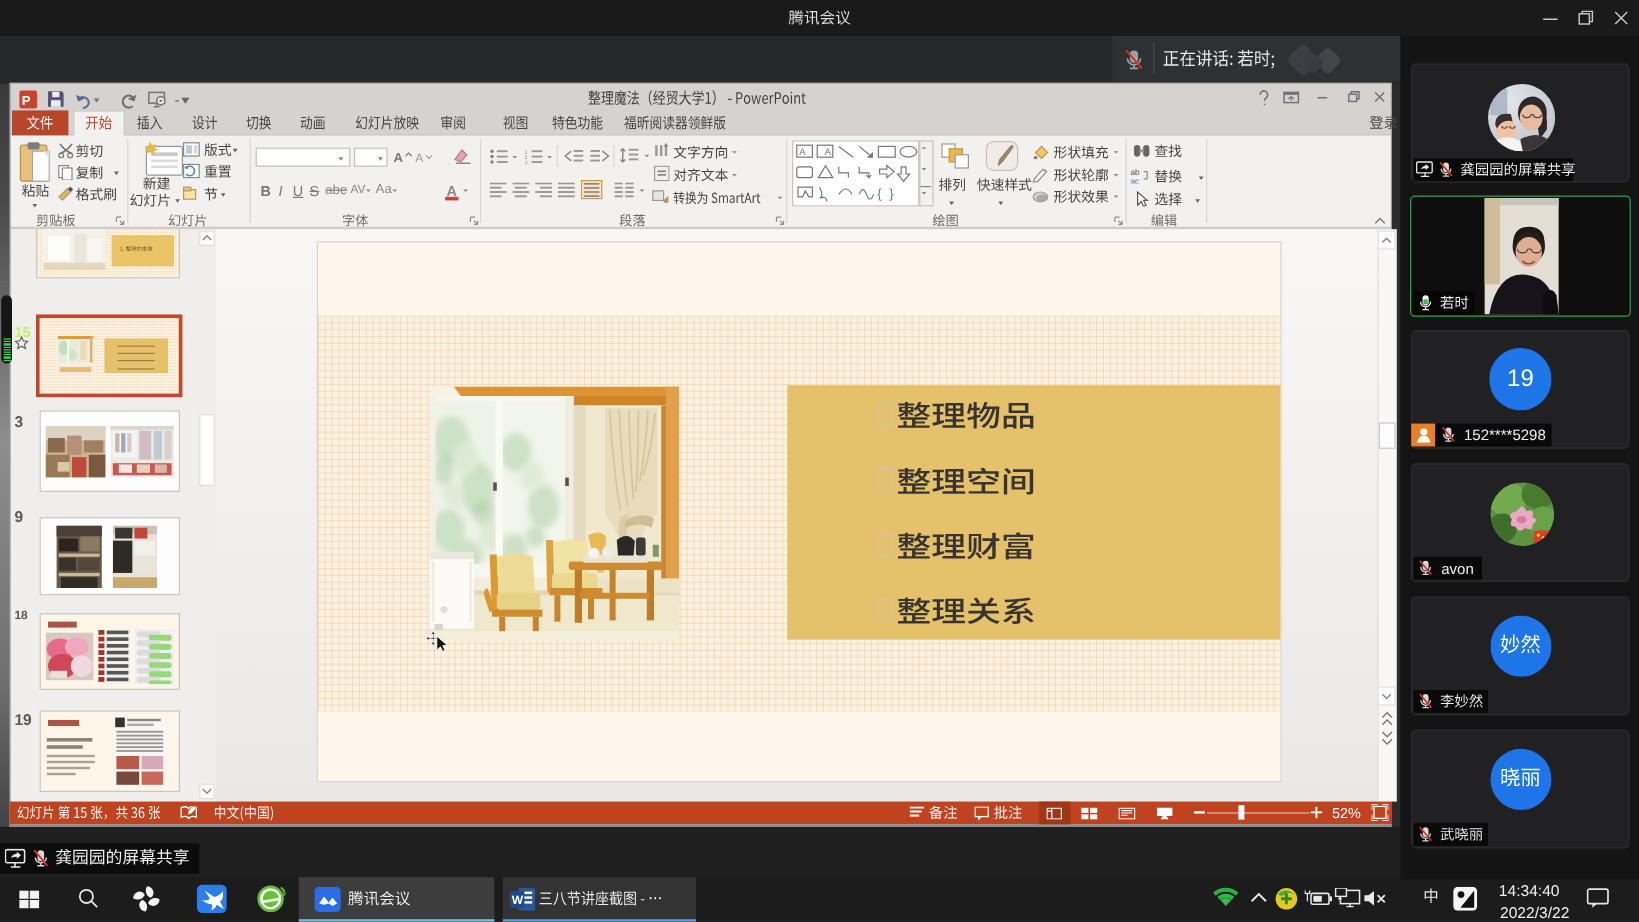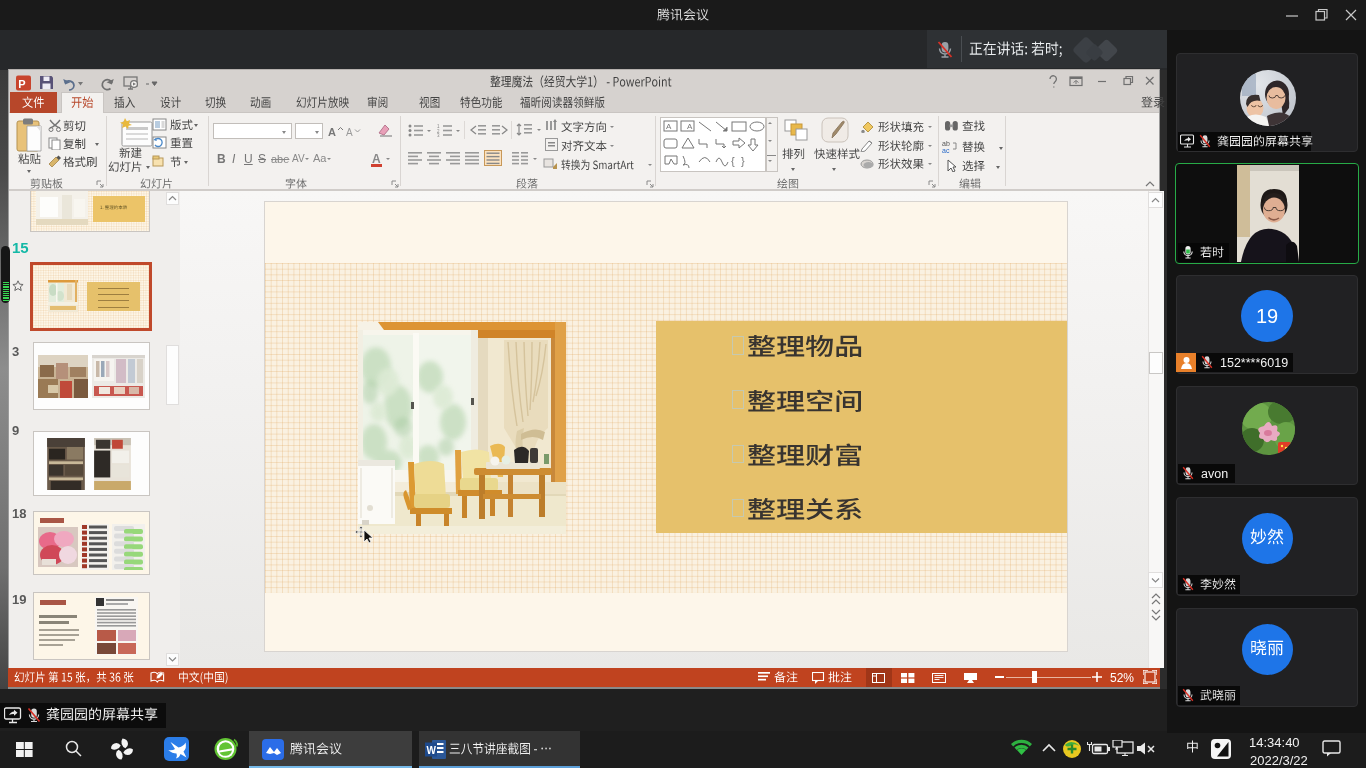--- a/index.html
+++ b/index.html
@@ -492,21 +492,21 @@
     <rect width="52" height="34" fill="#f4f1ea"></rect>
     <rect x="4" y="6" width="18" height="20" fill="#fdfdfb"></rect>
     <rect x="26" y="4" width="10" height="24" fill="#eae6da"></rect>
     <rect x="38" y="8" width="11" height="18" fill="#f8f6f0"></rect>
     <rect x="0" y="28" width="52" height="6" fill="#e4d9bf"></rect>
   </svg>
 <div style="position:absolute;left:93px;top:196px;width:52px;height:26px;background:#ecc468"></div>
 <svg style="position:absolute;left:100.0px;top:205.0px;overflow:visible" width="27" height="6">
     <path d="M0.4 4H2.2V3.6H1.5V0.7H1.2C1 0.8 0.8 0.8 0.5 0.9V1.2H1.1V3.6H0.4Z M3.1 4C3.3 4 3.4 3.9 3.4 3.7C3.4 3.5 3.3 3.4 3.1 3.4C3 3.4 2.8 3.5 2.8 3.7C2.8 3.9 3 4 3.1 4Z M5.7 3.2V3.9H5V4.2H9.1V3.9H7.2V3.5H8.5V3.3H7.2V2.9H8.8V2.6H5.3V2.9H6.8V3.9H6V3.2ZM5.1 0.9V1.7H5.8C5.6 2 5.2 2.2 4.9 2.3C5 2.4 5.1 2.5 5.1 2.6C5.4 2.4 5.7 2.2 5.9 2V2.5H6.2V1.9C6.4 2 6.7 2.2 6.8 2.3L7 2.1C6.8 2 6.6 1.8 6.3 1.7L6.2 1.9V1.7H6.9V0.9H6.2V0.7H7.1V0.5H6.2V0.2H5.9V0.5H5V0.7H5.9V0.9ZM5.4 1.2H5.9V1.5H5.4ZM6.2 1.2H6.7V1.5H6.2ZM7.6 1H8.4C8.3 1.2 8.2 1.5 8.1 1.6C7.9 1.4 7.7 1.2 7.6 1ZM7.6 0.2C7.5 0.6 7.3 1.1 7 1.3C7.1 1.4 7.2 1.5 7.2 1.6C7.3 1.5 7.4 1.4 7.5 1.2C7.6 1.4 7.7 1.7 7.9 1.8C7.6 2.1 7.3 2.2 7 2.3C7.1 2.4 7.2 2.5 7.2 2.6C7.5 2.4 7.8 2.3 8.1 2.1C8.3 2.3 8.6 2.5 8.9 2.6C8.9 2.5 9 2.4 9.1 2.3C8.8 2.2 8.5 2 8.3 1.9C8.5 1.6 8.6 1.3 8.7 1H9V0.7H7.8C7.8 0.5 7.9 0.4 7.9 0.2Z M11.4 1.5H12.1V2.1H11.4ZM12.4 1.5H13.1V2.1H12.4ZM11.4 0.7H12.1V1.3H11.4ZM12.4 0.7H13.1V1.3H12.4ZM10.7 3.9V4.2H13.6V3.9H12.4V3.2H13.5V2.9H12.4V2.4H13.4V0.4H11.1V2.4H12.1V2.9H11V3.2H12.1V3.9ZM9.4 3.5 9.5 3.9C9.9 3.7 10.4 3.5 10.9 3.4L10.8 3.1L10.3 3.2V2.1H10.8V1.8H10.3V0.8H10.9V0.5H9.5V0.8H10V1.8H9.5V2.1H10V3.3C9.8 3.4 9.6 3.5 9.4 3.5Z M16.2 2.1C16.5 2.4 16.8 2.8 16.9 3.1L17.2 2.9C17.1 2.7 16.8 2.2 16.5 1.9ZM14.8 0.2C14.8 0.4 14.7 0.7 14.7 0.9H14.1V4.2H14.5V3.8H15.7V0.9H15C15 0.7 15.1 0.5 15.2 0.2ZM14.5 1.2H15.4V2.2H14.5ZM14.5 3.5V2.5H15.4V3.5ZM16.4 0.2C16.3 0.8 16.1 1.4 15.7 1.8C15.8 1.8 16 1.9 16 2C16.2 1.8 16.3 1.5 16.5 1.2H17.6C17.6 3 17.5 3.7 17.3 3.9C17.3 3.9 17.2 3.9 17.1 3.9C17 3.9 16.8 3.9 16.5 3.9C16.5 4 16.6 4.1 16.6 4.2C16.8 4.2 17.1 4.2 17.3 4.2C17.4 4.2 17.5 4.2 17.6 4C17.8 3.8 17.9 3.1 17.9 1.1C17.9 1 17.9 0.9 17.9 0.9H16.6C16.6 0.7 16.7 0.5 16.8 0.2Z M20.3 0.2V1.1H18.5V1.5H19.9C19.6 2.2 19 3 18.4 3.3C18.5 3.4 18.6 3.5 18.7 3.6C19.3 3.2 19.9 2.4 20.3 1.5H20.3V3.1H19.3V3.5H20.3V4.3H20.7V3.5H21.7V3.1H20.7V1.5H20.7C21.1 2.4 21.7 3.2 22.3 3.6C22.4 3.5 22.5 3.4 22.6 3.3C22 2.9 21.4 2.2 21.1 1.5H22.5V1.1H20.7V0.2Z M25.4 3.6C25.9 3.8 26.5 4.1 26.8 4.3L27 4.1C26.7 3.9 26.1 3.6 25.7 3.4ZM25.2 2.4V2.8C25.2 3.2 25.1 3.7 23.7 4.1C23.8 4.1 23.9 4.2 23.9 4.3C25.4 3.9 25.5 3.3 25.5 2.8V2.4ZM24.1 1.9V3.4H24.4V2.2H26.3V3.5H26.7V1.9H25.4L25.5 1.4H27V1.1H25.5L25.5 0.7C26 0.6 26.4 0.5 26.8 0.5L26.5 0.2C25.8 0.4 24.5 0.5 23.4 0.5V1.8C23.4 2.5 23.3 3.4 22.9 4.1C23 4.1 23.2 4.2 23.2 4.3C23.7 3.6 23.7 2.5 23.7 1.8V1.4H25.1L25.1 1.9ZM25.1 1.1H23.7V0.8C24.2 0.8 24.7 0.7 25.2 0.7Z" fill="#6a5a28"></path>
   </svg>
-<div style="position:absolute;left:12px;top:240px;font-size:15px;line-height:15px;color:#14b8a6;font-weight:bold;letter-spacing:normal;white-space:nowrap;">15</div>
+<div style="position:absolute;left:12px;top:270px;font-size:12px;line-height:15px;color:#bef264;font-weight:bold;letter-spacing:normal;white-space:nowrap;">15</div>
 <svg style="position:absolute;left:12px;top:280px" width="12" height="12" viewBox="0 0 12 12">
     <path d="M6 0.8 l1.5 3.3 l3.6 0.4 l-2.7 2.4 l0.8 3.6 L6 8.6 L2.8 10.5 l0.8 -3.6 L0.9 4.5 l3.6 -0.4Z" fill="none" stroke="#666" stroke-width="1"></path>
   </svg>
 <div style="position:absolute;left:30px;top:262px;width:122px;height:69px;background:#fdf6e8;border:3px solid #c0492b;background-image:linear-gradient(rgba(224,167,96,.18) 1px,transparent 1px),linear-gradient(90deg,rgba(224,167,96,.18) 1px,transparent 1px);background-size:2.5px 2.5px;"></div>
 <svg style="position:absolute;left:48px;top:280px" width="30" height="32" viewBox="0 0 30 32">
     <rect width="30" height="32" fill="#f1e9d5"></rect>
     <rect x="0" y="0" width="30" height="2.5" fill="#dd9a3c"></rect>
     <rect x="1" y="3" width="15" height="19" fill="#e3edDC"></rect>
     <ellipse cx="5" cy="10" rx="4" ry="6" fill="#c8dcc4"></ellipse>
     <ellipse cx="12" cy="16" rx="4" ry="5" fill="#d2e2cc"></ellipse>
@@ -565,21 +565,21 @@
 <svg style="position:absolute;left:92px;top:438px" width="41" height="52" viewBox="0 0 41 58">
     <rect width="41" height="58" fill="#e8e2d8"></rect>
     <rect x="0" y="0" width="41" height="8" fill="#c9c2b5"></rect>
     <rect x="2" y="2" width="16" height="10" fill="#3a3530"></rect>
     <rect x="20" y="2" width="12" height="10" fill="#c04838"></rect>
     <rect x="0" y="14" width="18" height="30" fill="#2e2a26"></rect>
     <rect x="20" y="14" width="19" height="14" fill="#f2f0ea"></rect>
     <rect x="20" y="30" width="19" height="14" fill="#e8e4da"></rect>
     <rect x="0" y="48" width="41" height="10" fill="#c9a96a"></rect>
   </svg>
-<div style="position:absolute;left:12px;top:506px;font-size:13px;line-height:15px;color:#595959;font-weight:bold;letter-spacing:normal;white-space:nowrap;">18</div>
+<div style="position:absolute;left:12px;top:506px;font-size:10px;line-height:15px;color:#595959;font-weight:bold;letter-spacing:normal;white-space:nowrap;">18</div>
 <div style="position:absolute;left:33px;top:511px;width:117px;height:64px;background:#fdf6e8;border:1px solid #c9c5c1"></div>
 <div style="position:absolute;left:40px;top:518px;width:24px;height:5px;background:#9a3a28;opacity:.85"></div>
 <svg style="position:absolute;left:38px;top:527px" width="40" height="40" viewBox="0 0 40 40">
     <rect width="40" height="40" fill="#d8c8c0"></rect>
     <ellipse cx="12" cy="14" rx="11" ry="9" fill="#e86a8a"></ellipse>
     <ellipse cx="26" cy="12" rx="10" ry="8" fill="#f0a8c0"></ellipse>
     <ellipse cx="14" cy="28" rx="12" ry="10" fill="#d04858"></ellipse>
     <ellipse cx="30" cy="28" rx="9" ry="9" fill="#f0d8e0"></ellipse>
     <rect x="4" y="32" width="14" height="6" fill="#e8e0d8"></rect>
   </svg>
@@ -1017,21 +1017,21 @@
     <path d="M1 13 q1 -6 5.5 -6 q4.5 0 5.5 6Z" fill="#fff"></path>
   </svg>
 <div style="position:absolute;left:1196px;top:353px;width:97px;height:19px;background:rgba(5,5,5,0.85)"></div>
 <svg style="position:absolute;left:1200px;top:355px" width="14" height="16" viewBox="0 0 14 16">
     <g transform="scale(0.875)">
       <path d="M8 1.5 a2.8 2.8 0 0 1 2.8 2.8 V8 a2.8 2.8 0 0 1 -5.6 0 V4.3 A2.8 2.8 0 0 1 8 1.5 Z" fill="#d8d8d8"></path>
       <path d="M3.4 7.5 a4.6 4.6 0 0 0 9.2 0 M8 12 V14.5 M5 14.5 H11" stroke="#d8d8d8" stroke-width="1.2" fill="none"></path>
       <path d="M2.5 1.5 L13.5 14.5" stroke="#d93025" stroke-width="1.6"></path>
     </g>
   </svg>
-<div style="position:absolute;left:1220px;top:356px;font-size:12.5px;line-height:14.5px;color:#f0f0f0;font-weight:400;letter-spacing:normal;white-space:nowrap;">152****6019</div>
+<div style="position:absolute;left:1220px;top:356px;font-size:12.5px;line-height:14.5px;color:#f0f0f0;font-weight:400;letter-spacing:normal;white-space:nowrap;">152****5298</div>
 <svg style="position:absolute;left:1242px;top:402px" width="53" height="53" viewBox="0 0 53 53">
     <defs>
       <clipPath id="c4">
         <circle cx="26.5" cy="26.5" r="26.5"></circle>
       </clipPath>
     </defs>
     <g clip-path="url(#c4)">
       <rect width="53" height="53" fill="#5d9440"></rect>
       <ellipse cx="14" cy="14" rx="16" ry="14" fill="#72ab4e"></ellipse>
       <ellipse cx="40" cy="10" rx="14" ry="12" fill="#487a30"></ellipse>

